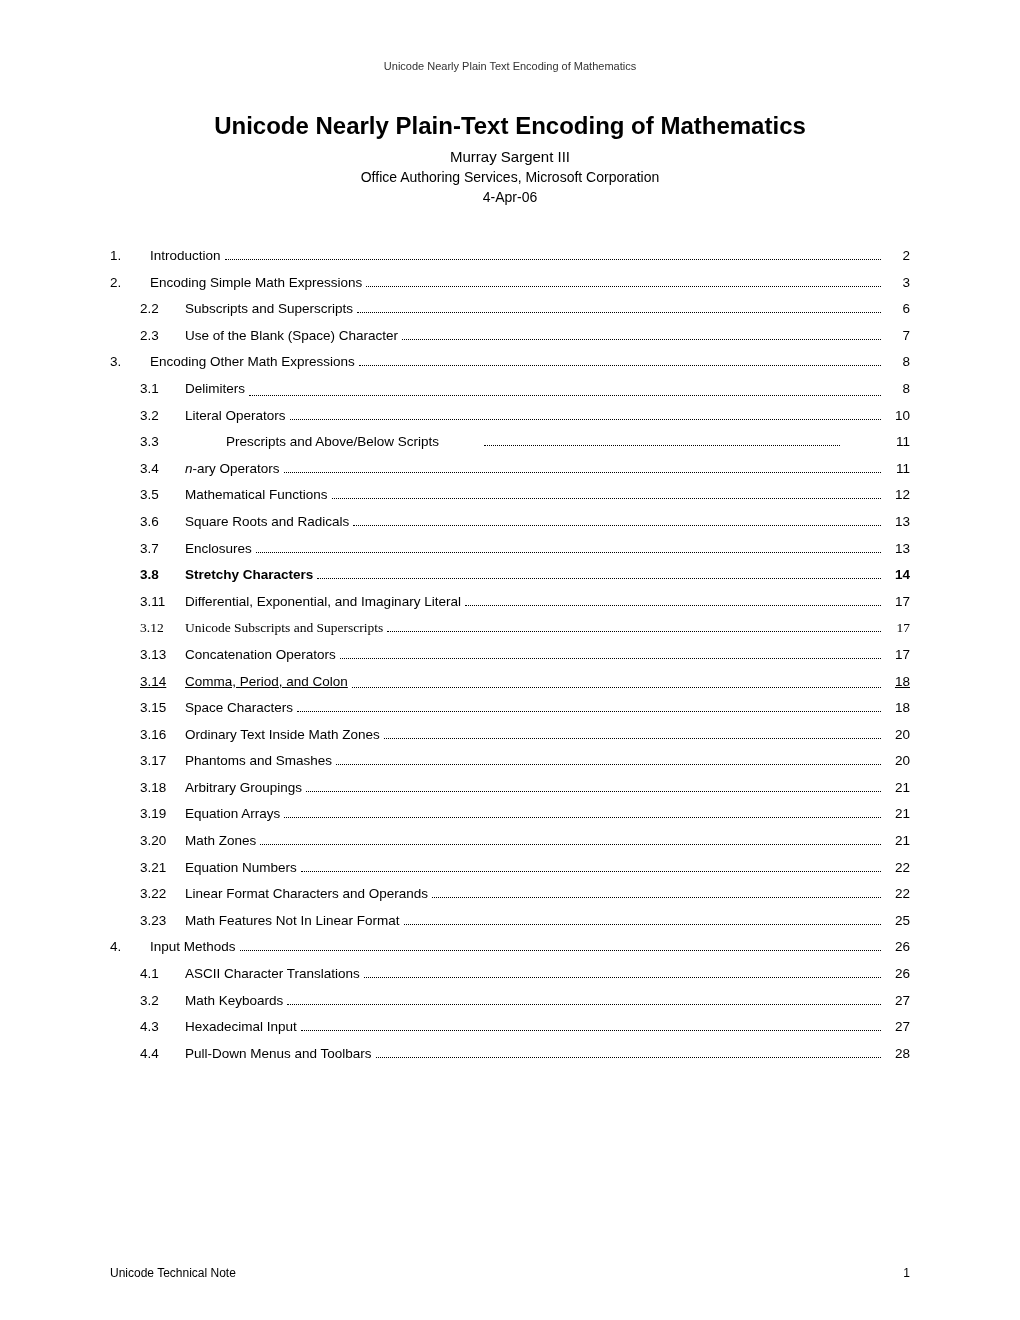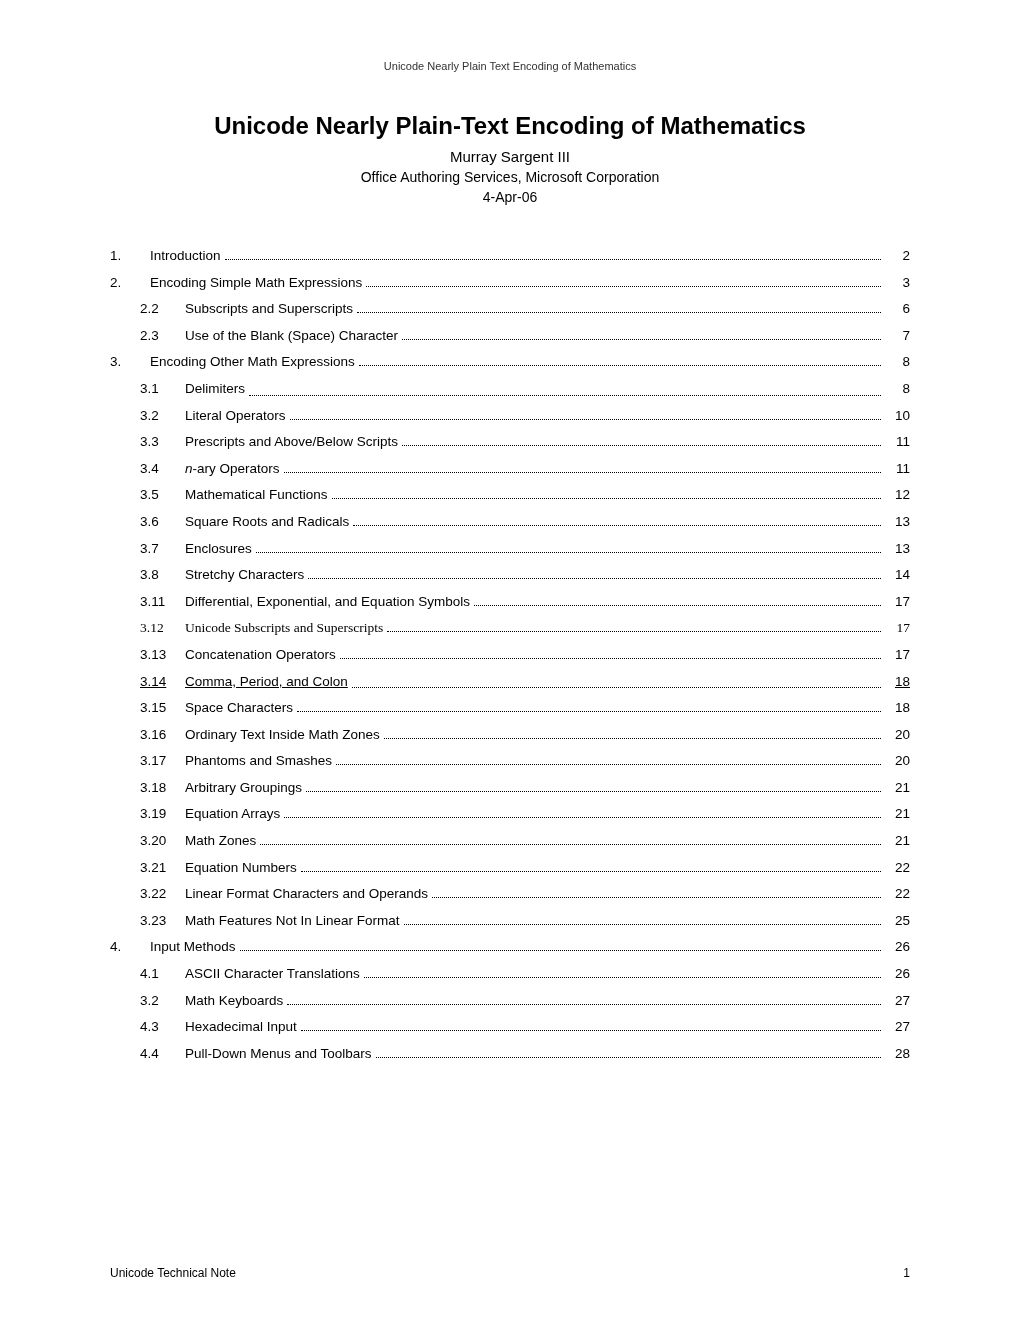--- a/index.html
+++ b/index.html
@@ -145,21 +145,21 @@
         <span style="flex-shrink: 0;">Delimiters</span>
         <span style="flex: 1 1 0%; border-bottom: 1px dotted rgb(0, 0, 0); margin: 0px 4px 4px; min-width: 20px;"></span>
         <span style="min-width: 25px; text-align: right; flex-shrink: 0;">8</span>
       </div>
       <div class="toc-item level2" style="display: flex; align-items: baseline; margin-bottom: 5px; font-family: Arial, sans-serif; font-size: 13.5px; line-height: 1.6;">
         <span style="min-width: 55px; flex-shrink: 0; padding-left: 10px;">3.2</span>
         <span style="flex-shrink: 0;">Literal Operators</span>
         <span style="flex: 1 1 0%; border-bottom: 1px dotted rgb(0, 0, 0); margin: 0px 4px 4px; min-width: 20px;"></span>
         <span style="min-width: 25px; text-align: right; flex-shrink: 0;">10</span>
       </div>
-      <div class="toc-item level2" style="display: flex; align-items: baseline; margin-bottom: 5px; font-family: Arial, sans-serif; font-size: 13.5px; line-height: 1.6;">
+      <div class="toc-item level2" style="display: flex; align-items: baseline; margin-bottom: 5px; font-family: Arial, sans-serif; font-size: 13.5px; line-height: 1.6; gap: 41px;">
         <span style="min-width: 55px; flex-shrink: 0; padding-left: 10px;">3.3</span>
         <span style="flex-shrink: 0;">Prescripts and Above/Below Scripts</span>
         <span style="flex: 1 1 0%; border-bottom: 1px dotted rgb(0, 0, 0); margin: 0px 4px 4px; min-width: 20px;"></span>
         <span style="min-width: 25px; text-align: right; flex-shrink: 0;">11</span>
       </div>
       <div class="toc-item level2" style="display: flex; align-items: baseline; margin-bottom: 5px; font-family: Arial, sans-serif; font-size: 13.5px; line-height: 1.6;">
         <span style="min-width: 55px; flex-shrink: 0; padding-left: 10px;">3.4</span>
         <span style="flex-shrink: 0;"><em>n</em>-ary Operators</span>
         <span style="flex: 1 1 0%; border-bottom: 1px dotted rgb(0, 0, 0); margin: 0px 4px 4px; min-width: 20px;"></span>
         <span style="min-width: 25px; text-align: right; flex-shrink: 0;">11</span>
@@ -175,29 +175,29 @@
         <span style="flex-shrink: 0;">Square Roots and Radicals</span>
         <span style="flex: 1 1 0%; border-bottom: 1px dotted rgb(0, 0, 0); margin: 0px 4px 4px; min-width: 20px;"></span>
         <span style="min-width: 25px; text-align: right; flex-shrink: 0;">13</span>
       </div>
       <div class="toc-item level2" style="display: flex; align-items: baseline; margin-bottom: 5px; font-family: Arial, sans-serif; font-size: 13.5px; line-height: 1.6;">
         <span style="min-width: 55px; flex-shrink: 0; padding-left: 10px;">3.7</span>
         <span style="flex-shrink: 0;">Enclosures</span>
         <span style="flex: 1 1 0%; border-bottom: 1px dotted rgb(0, 0, 0); margin: 0px 4px 4px; min-width: 20px;"></span>
         <span style="min-width: 25px; text-align: right; flex-shrink: 0;">13</span>
       </div>
-      <div class="toc-item level2" style="display: flex; align-items: baseline; margin-bottom: 5px; font-family: Arial, sans-serif; font-size: 13.5px; line-height: 1.6;">
+      <div class="toc-item level2" style="display: flex; align-items: baseline; margin-bottom: 5px; font-family: Arial, sans-serif; font-size: 13.5px; line-height: 1.6; font-weight: bold;">
         <span style="min-width: 55px; flex-shrink: 0; padding-left: 10px;">3.8</span>
         <span style="flex-shrink: 0;">Stretchy Characters</span>
         <span style="flex: 1 1 0%; border-bottom: 1px dotted rgb(0, 0, 0); margin: 0px 4px 4px; min-width: 20px;"></span>
         <span style="min-width: 25px; text-align: right; flex-shrink: 0;">14</span>
       </div>
       <div class="toc-item level2" style="display: flex; align-items: baseline; margin-bottom: 5px; font-family: Arial, sans-serif; font-size: 13.5px; line-height: 1.6;">
         <span style="min-width: 55px; flex-shrink: 0; padding-left: 10px;">3.11</span>
-        <span style="flex-shrink: 0;">Differential, Exponential, and Equation Symbols</span>
+        <span style="flex-shrink: 0;">Differential, Exponential, and Imaginary Literal</span>
         <span style="flex: 1 1 0%; border-bottom: 1px dotted rgb(0, 0, 0); margin: 0px 4px 4px; min-width: 20px;"></span>
         <span style="min-width: 25px; text-align: right; flex-shrink: 0;">17</span>
       </div>
       <div class="toc-item level2" style="display: flex; align-items: baseline; margin-bottom: 5px; font-family: Liberation Serif, serif; font-size: 13.5px; line-height: 1.6;">
         <span style="min-width: 55px; flex-shrink: 0; padding-left: 10px;">3.12</span>
         <span style="flex-shrink: 0;">Unicode Subscripts and Superscripts</span>
         <span style="flex: 1 1 0%; border-bottom: 1px dotted rgb(0, 0, 0); margin: 0px 4px 4px; min-width: 20px;"></span>
         <span style="min-width: 25px; text-align: right; flex-shrink: 0;">17</span>
       </div>
       <div class="toc-item level2" style="display: flex; align-items: baseline; margin-bottom: 5px; font-family: Arial, sans-serif; font-size: 13.5px; line-height: 1.6;">

